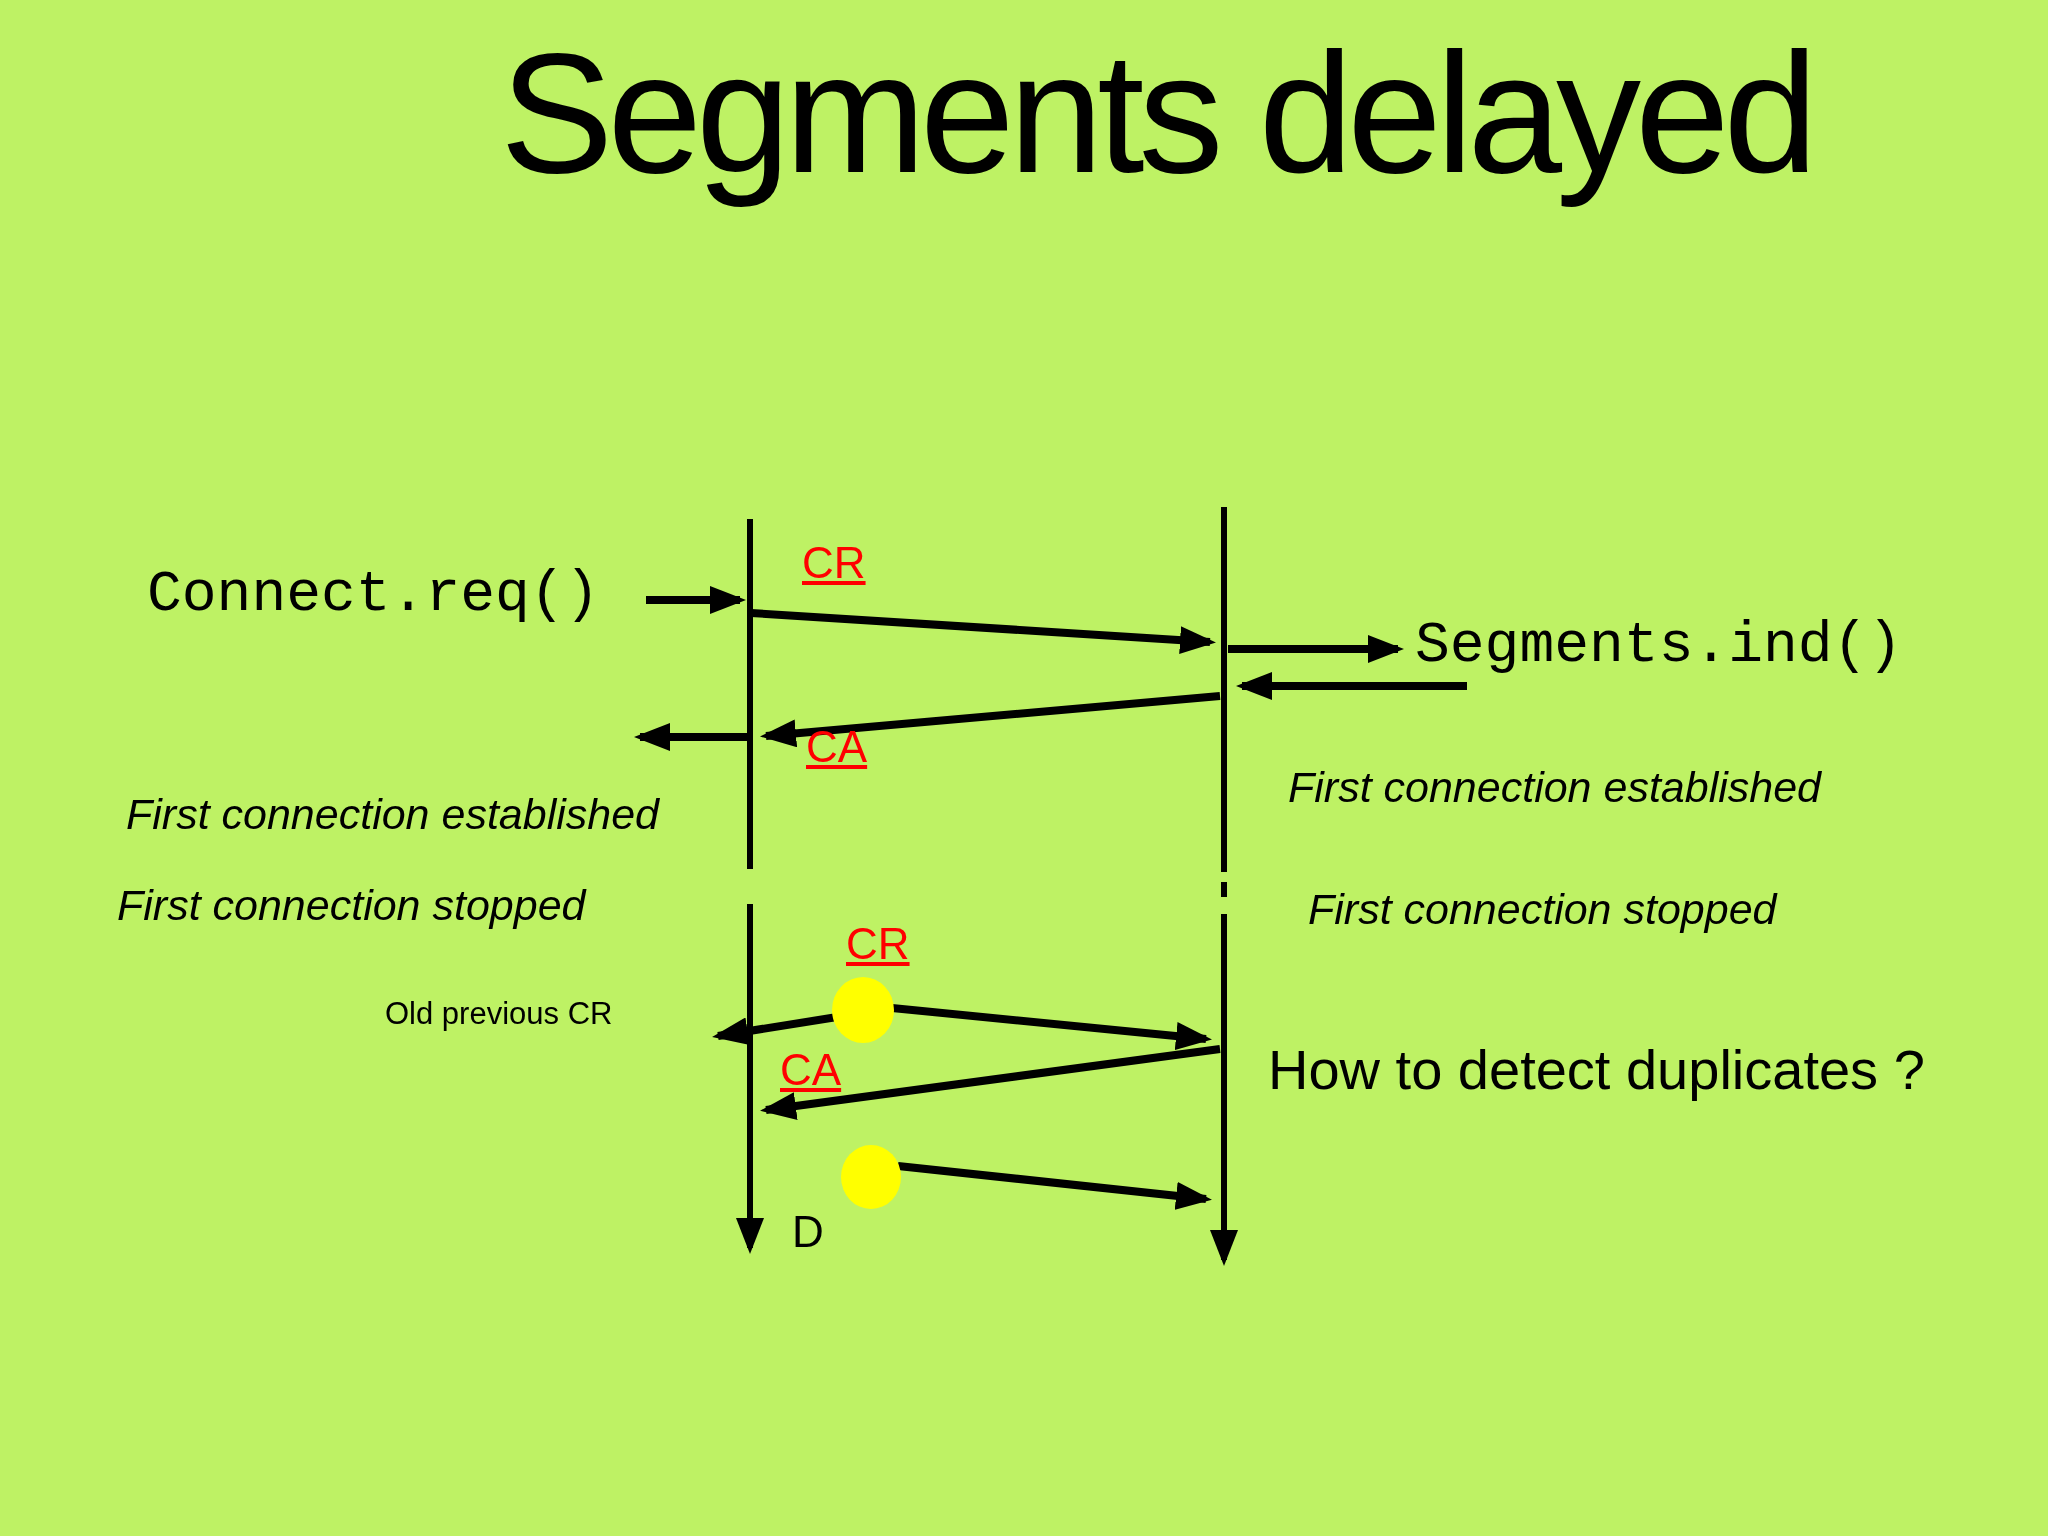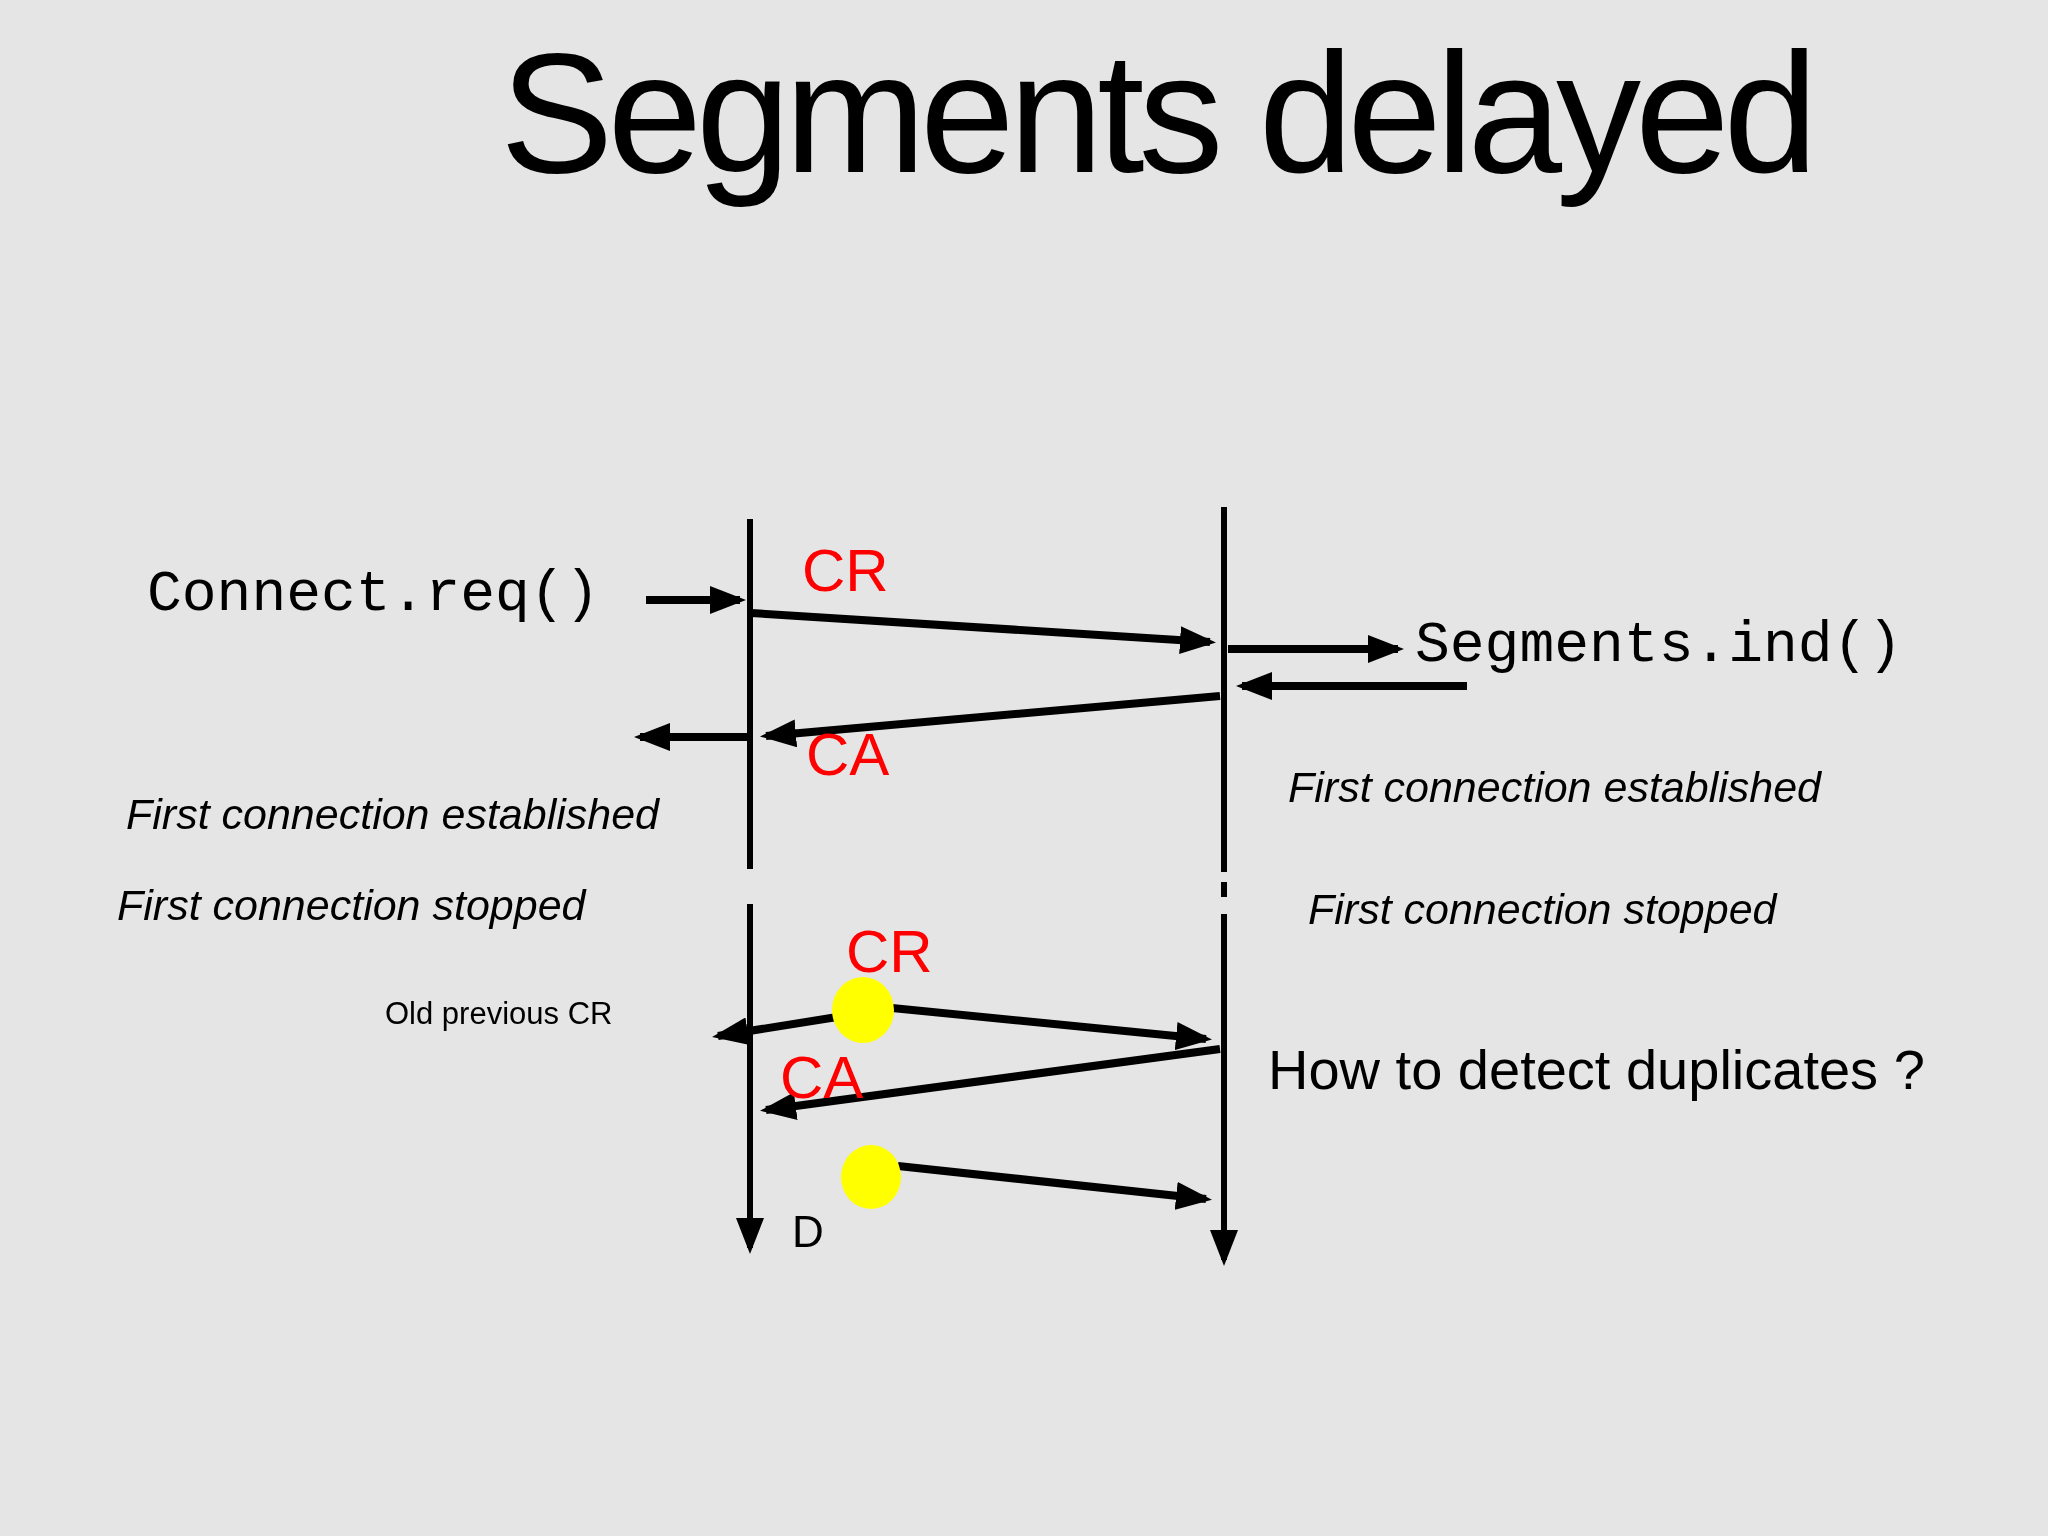--- a/index.html
+++ b/index.html
@@ -1,19 +1,19 @@
 <!DOCTYPE html>
 <html><head>
 <meta charset="utf-8">
 <style>
   html,body{margin:0;padding:0;background:#ffffff;}
   #slide{
     position:relative;
     width:2048px;height:1536px;
-    background:#e5e5e5;
+    background:#bef264;
     overflow:hidden;
     font-family:"Liberation Sans", sans-serif;
     color:#000;
   }
   .abs{position:absolute;white-space:nowrap;line-height:1;}
   .title{
     font-size:170px;
     letter-spacing:-6px;
     font-family:"Liberation Sans", sans-serif;
   }
@@ -22,22 +22,23 @@
     font-size:58px;
   }
   .it{
     font-style:italic;
     font-size:43px;
   }
   .lbl-big{font-size:56px;margin-top:31px;}
   .lbl-med{font-size:31px;}
   .lbl-d{font-size:44px;}
   .red{
-    font-size:60px;
+    font-size:44px;
     color:#ff0000;
+    text-decoration:underline;
   }
   svg{position:absolute;left:0;top:0;}
 </style>
 </head>
 <body>
 
 <div id="slide">
 
   <svg width="2048" height="1536" viewBox="0 0 2048 1536">
     <defs>

